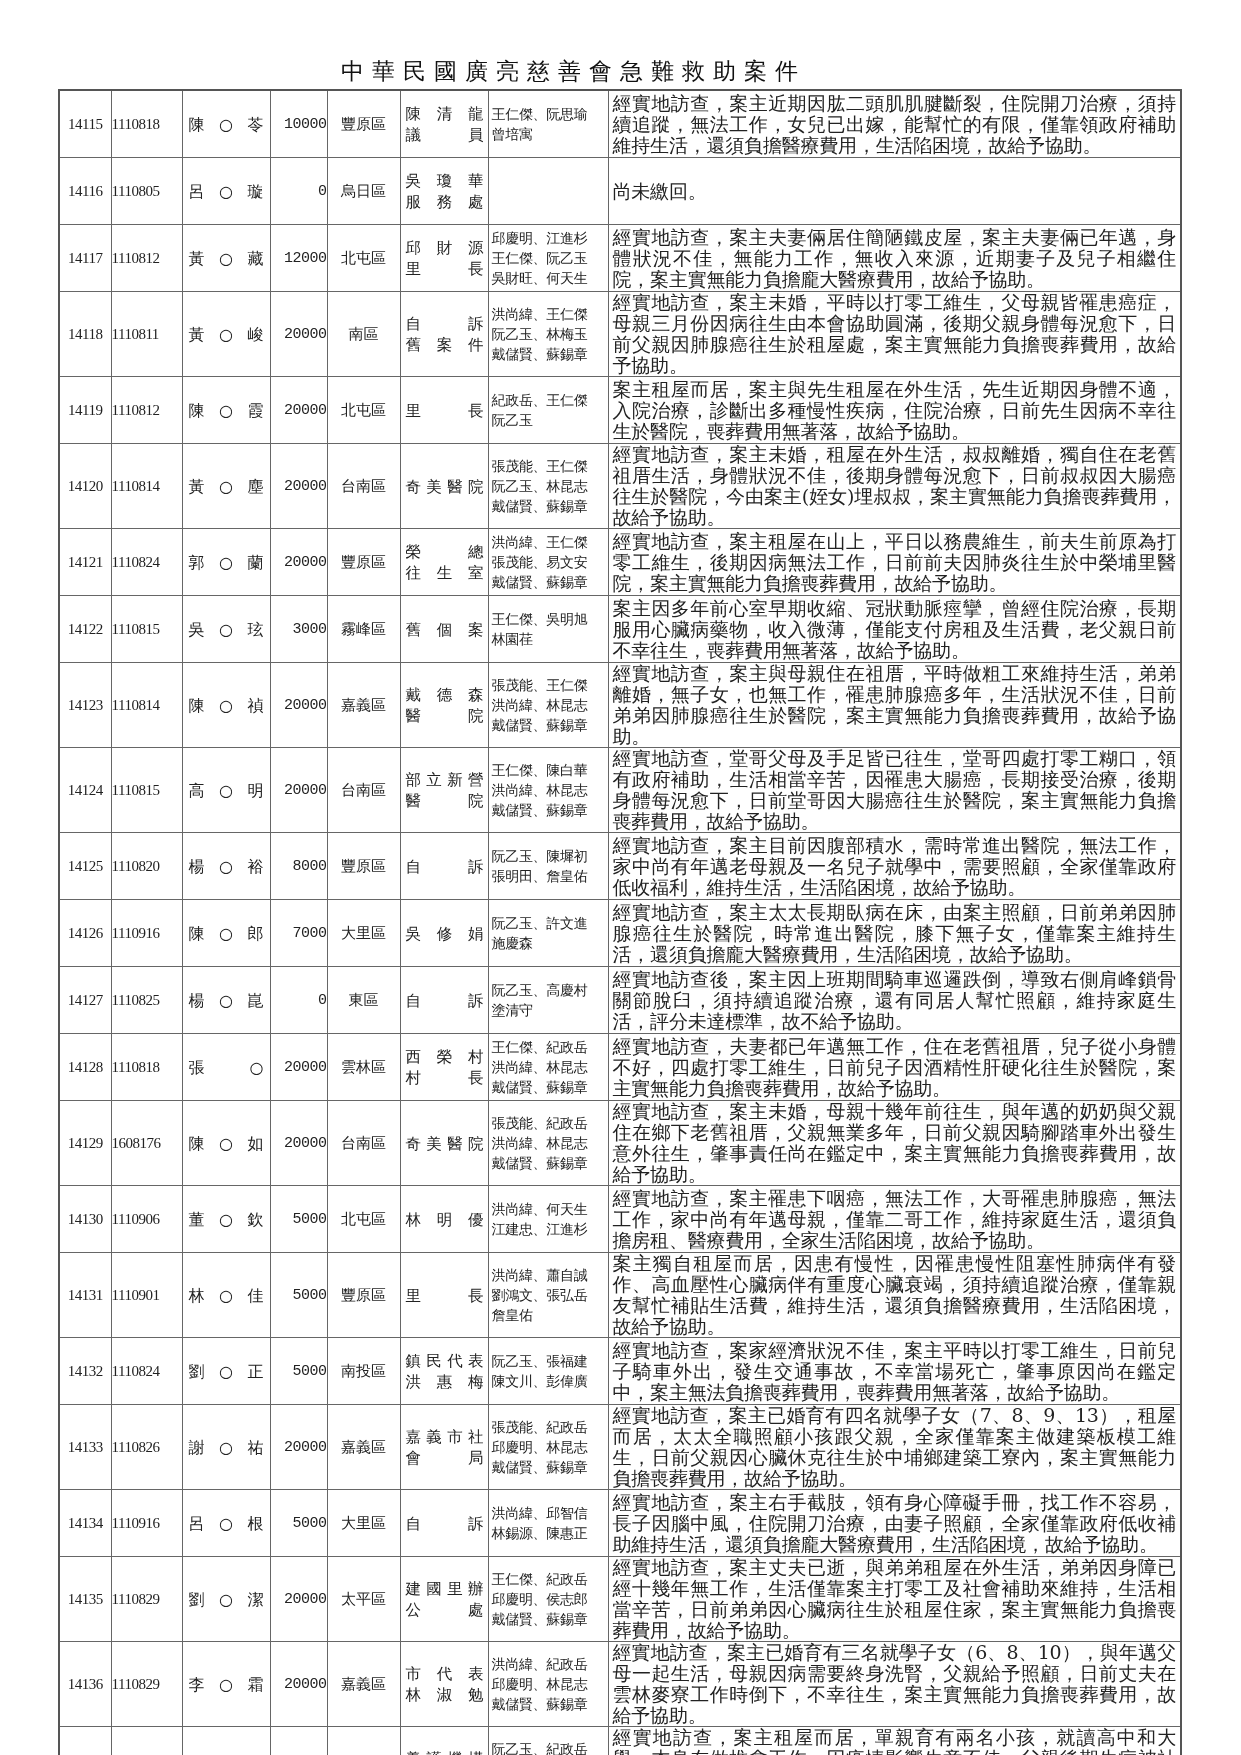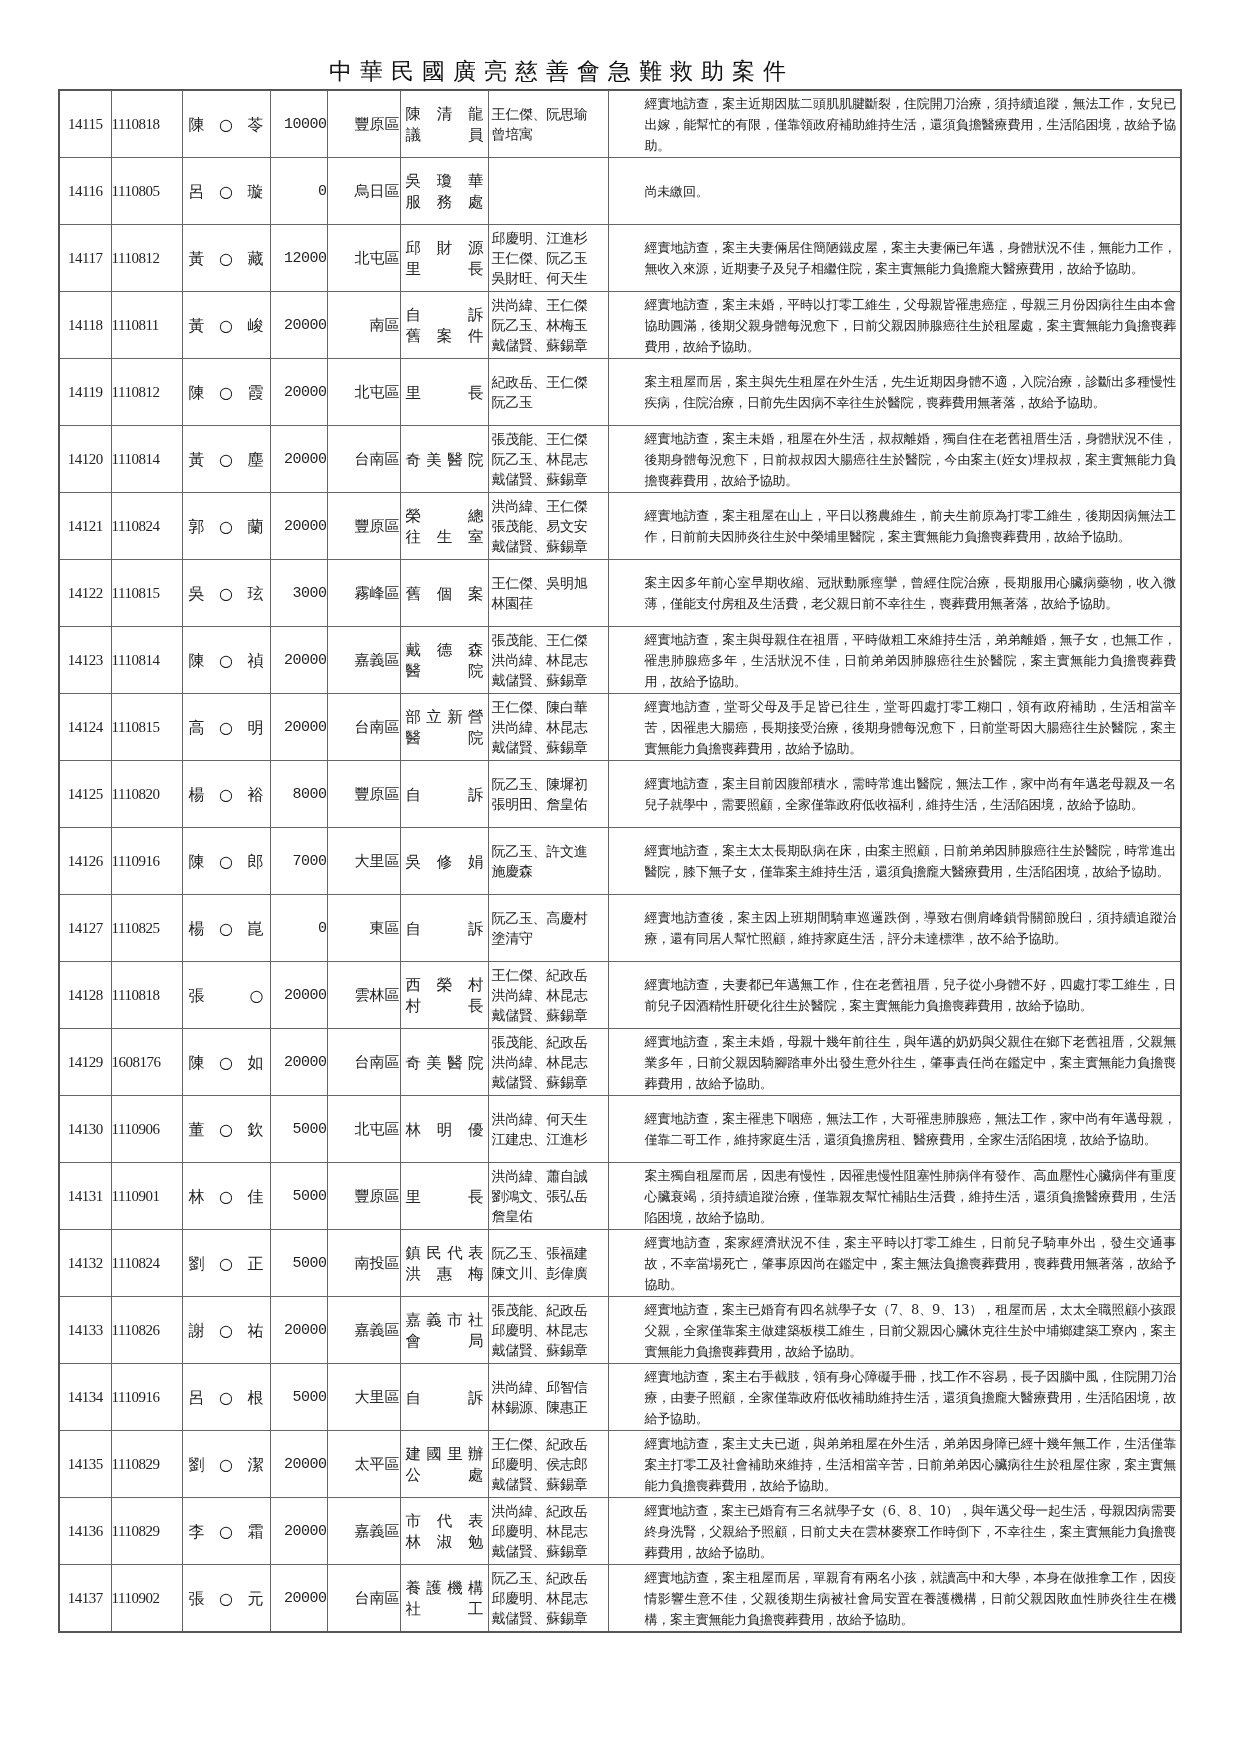--- a/index.html
+++ b/index.html
@@ -10,21 +10,21 @@
     body {
       width: 1241px;
       height: 1755px;
       position: relative;
       overflow: hidden;
       font-family: "DejaVu Serif", "Liberation Serif", serif;
       color: #222222;
     }
     .page-title {
       position: absolute;
-      left: 0;
+      left: 12px;
       top: 56px;
       width: 1115px;
       text-align: center;
       font-family: "DejaVu Sans", "Liberation Sans", sans-serif;
       font-size: 23px;
       letter-spacing: 8px;
       line-height: 30px;
       color: #111111;
       padding-left: 8px;
       box-sizing: border-box;
@@ -44,21 +44,21 @@
       height: 66px;
       vertical-align: middle;
       font-size: 15px;
       line-height: 21px;
       overflow: hidden;
     }
     .c-no { width: 52px; text-align: center; font-family: "Liberation Serif", serif; font-size: 16px; letter-spacing: -0.5px; }
     .c-date { width: 71px; font-family: "Liberation Serif", serif; font-size: 16px; letter-spacing: -0.5px; }
     .c-name { width: 88px; }
     .c-amt { width: 57px; text-align: right; font-family: Liberation Mono, monospace; font-size: 16px; letter-spacing: -0.5px; }
-    .c-area { width: 73px; text-align: right; }
+    .c-area { width: 73px; text-align: center; }
     .c-ref { width: 88px; }
     .c-visit { width: 120px; }
     .c-desc { width: auto; }
     .name-wrap {
       display: flex;
       justify-content: space-between;
       padding: 0 6px 0 6px;
       font-size: 16px;
     }
     .ref-wrap {
@@ -75,25 +75,24 @@
     }
     .visit-wrap {
       padding: 0 2px 0 3px;
       font-size: 14px;
       line-height: 20px;
       white-space: pre-line;
       letter-spacing: -0.3px;
     }
     .desc-wrap {
       padding: 0 4px 0 4px;
-      font-size: 13px;
+      font-size: 19px;
       line-height: 21px;
       text-align: justify;
       letter-spacing: -0.2px;
-      margin-left: 32px;
     }
   </style>
 </head>
 <body>
 
 <div class="page-title">中華民國廣亮慈善會急難救助案件</div>
 
 <table class="case-table">
   <colgroup>
     <col style="width:52px">

